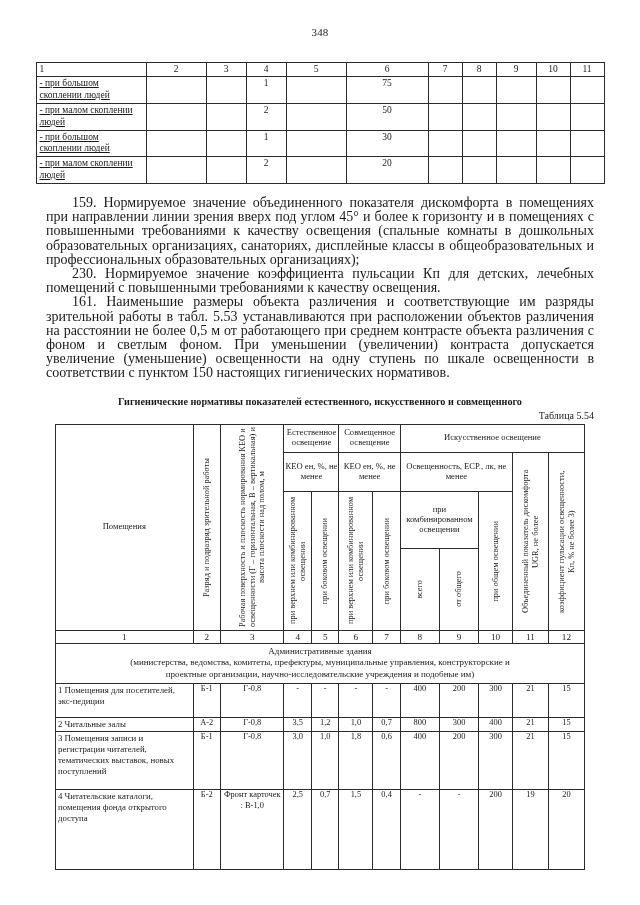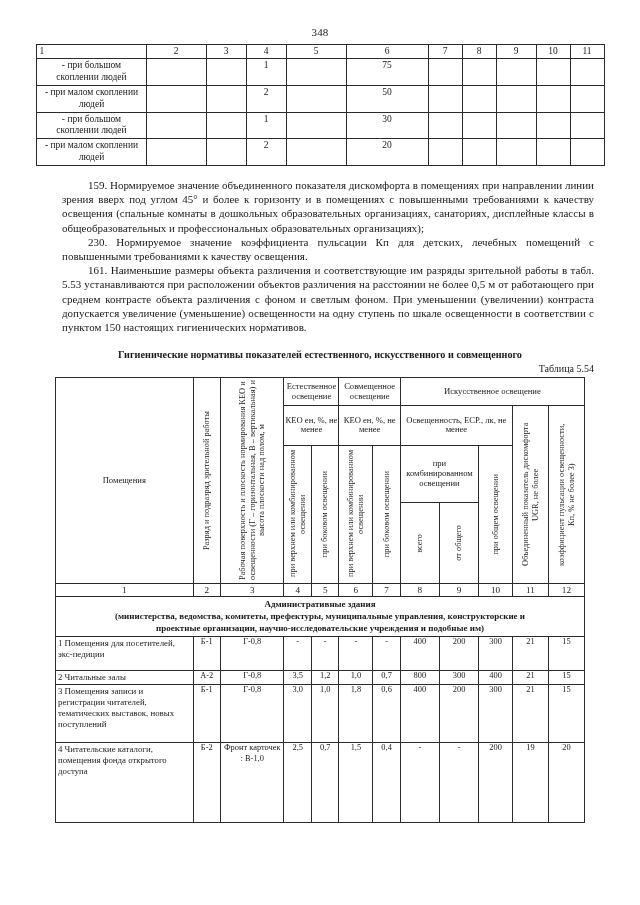--- a/index.html
+++ b/index.html
@@ -19,21 +19,21 @@
     position: relative;
     width: 640px;
     height: 905px;
     padding: 0;
     box-sizing: border-box;
   }
   .page-number {
     text-align: center;
     font-size: 11px;
     margin-top: 26px;
-    margin-bottom: 6px;
+    margin-bottom: 24px;
     letter-spacing: 0.2px;
   }
 
   
   table {
     border-collapse: collapse;
     table-layout: fixed;
   }
   table td, table th {
     border: 1px solid #2b2b2b;
@@ -50,43 +50,44 @@
     width: 548px;
     margin: 0 auto;
   }
   .top-table td {
     height: 13px;
     text-align: center;
     vertical-align: middle;
     font-size: 9.5px;
   }
   .top-table td.lbl {
-    text-align: center;
+    text-align: left;
     vertical-align: top;
     padding-left: 3px;
     line-height: 1.25;
     font-size: 9.5px;
+    text-decoration: underline;
   }
   .top-table tr.numrow td {
     height: 14px;
   }
   .top-table tr.datarow td {
     height: 26px;
     vertical-align: top;
     padding-top: 1px;
   }
 
   
   .body-text {
     width: 548px;
     margin: 12px auto 0 auto;
   }
   .body-text p {
-    margin: 0 0 0 16px;
-    font-size: 11px;
+    margin: 0 0 0 0;
+    font-size: 14px;
     line-height: 14.2px;
     text-align: justify;
     text-indent: 26px;
     hyphens: none;
   }
 
   
   .tbl-heading {
     width: 520px;
     margin: 14px auto 0 auto;
@@ -154,21 +155,21 @@
     vertical-align: top;
     padding: 1px 2px;
     font-size: 8.8px;
     line-height: 1.25;
   }
   .main-table tr.numrow td {
     height: 13px;
     font-size: 9.2px;
   }
   .section-row td {
-    font-weight: bold;
+    font-weight: normal;
     font-size: 9px;
     line-height: 1.3;
     padding: 2px 6px;
     text-align: center;
     vertical-align: middle;
     margin-top: 12px;
   }
   .vcenterbox {
     height: 100%;
     display: flex;

